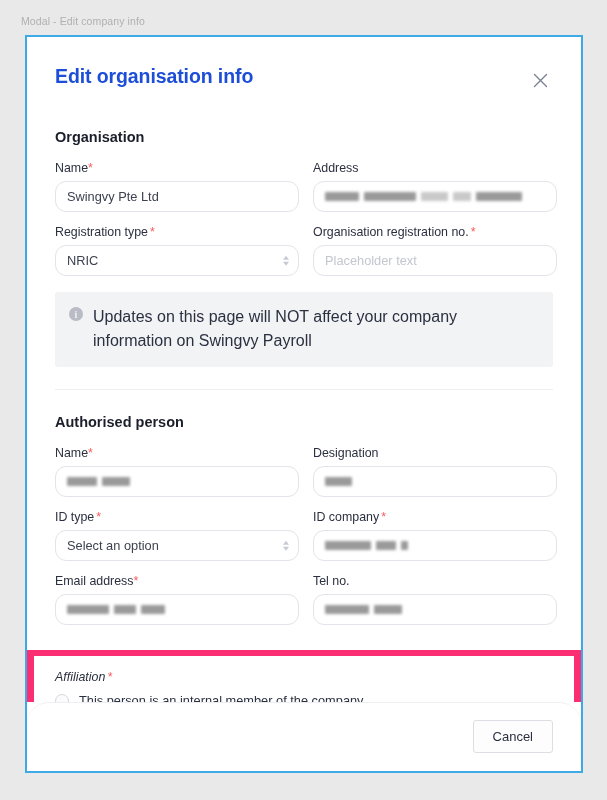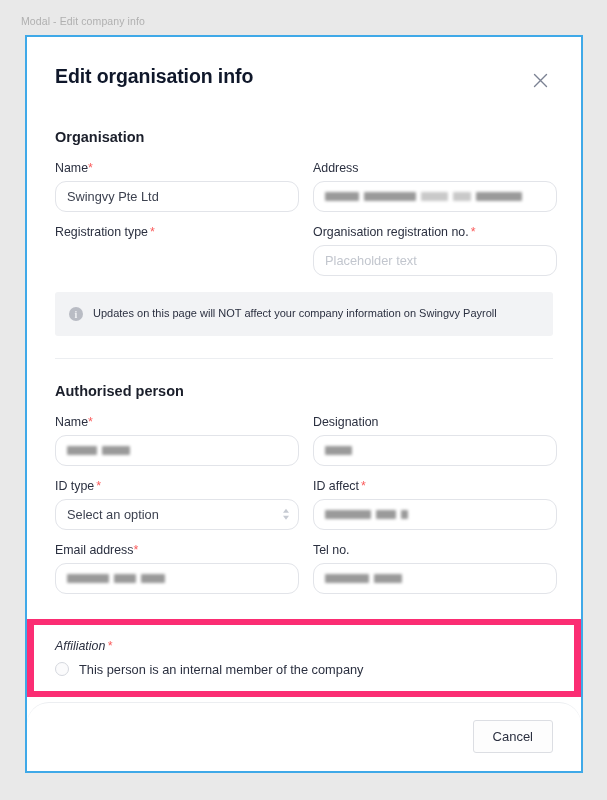--- a/index.html
+++ b/index.html
@@ -49,21 +49,21 @@
   
   .modal-header {
     display: flex;
     align-items: flex-start;
     justify-content: space-between;
     padding: 29px 28px 0 28px;
   }
   .modal-title {
     font-size: 19.5px;
     font-weight: bold;
-    color: #0f172a;
+    color: #1d4ed8;
     letter-spacing: -0.1px;
     line-height: 1.1;
   }
   .close-btn {
     width: 26px;
     height: 26px;
     margin-top: 1px;
     display: flex;
     align-items: center;
     justify-content: center;
@@ -177,21 +177,21 @@
     color: #f2f3f5;
     font-size: 10px;
     font-weight: bold;
     font-family: "Liberation Serif", serif;
     display: flex;
     align-items: center;
     justify-content: center;
     margin-top: 2px;
   }
   .info-text {
-    font-size: 11px;
+    font-size: 16px;
     color: #2b3040;
     line-height: 1.5;
   }
 
   
   .divider {
     height: 1px;
     background: #eceef1;
     margin: 22px 0 24px 0;
   }
@@ -296,20 +296,27 @@
           <span class="redact dark" style="width:34px"></span>
           <span class="redact dark" style="width:52px"></span>
           <span class="redact" style="width:27px"></span>
           <span class="redact" style="width:18px"></span>
           <span class="redact dark" style="width:46px"></span>
         </div>
       </div>
 
       <div class="field">
         <label class="field-label"><span>Registration type</span><span class="req sp">*</span></label>
+        <div class="input select">
+          <span>NRIC</span>
+          <span class="arrows">
+            <span class="up"></span>
+              <span class="down"></span>
+          </span>
+        </div>
       </div>
 
       <div class="field">
         <label class="field-label"><span>Organisation registration no.</span><span class="req sp">*</span></label>
         <div class="input placeholder">Placeholder text</div>
       </div>
 
     </div>
 
     <div class="info-banner">
@@ -343,21 +350,21 @@
         <div class="input select">
           <span>Select an option</span>
           <span class="arrows">
             <span class="up"></span>
               <span class="down"></span>
           </span>
         </div>
       </div>
 
       <div class="field">
-        <label class="field-label"><span>ID affect</span><span class="req sp">*</span></label>
+        <label class="field-label"><span>ID company</span><span class="req sp">*</span></label>
         <div class="input">
           <span class="redact dark" style="width:46px"></span>
           <span class="redact dark" style="width:20px"></span>
           <span class="redact dark" style="width:7px"></span>
         </div>
       </div>
 
       <div class="field">
         <label class="field-label"><span>Email address</span><span class="req">*</span></label>
         <div class="input">

